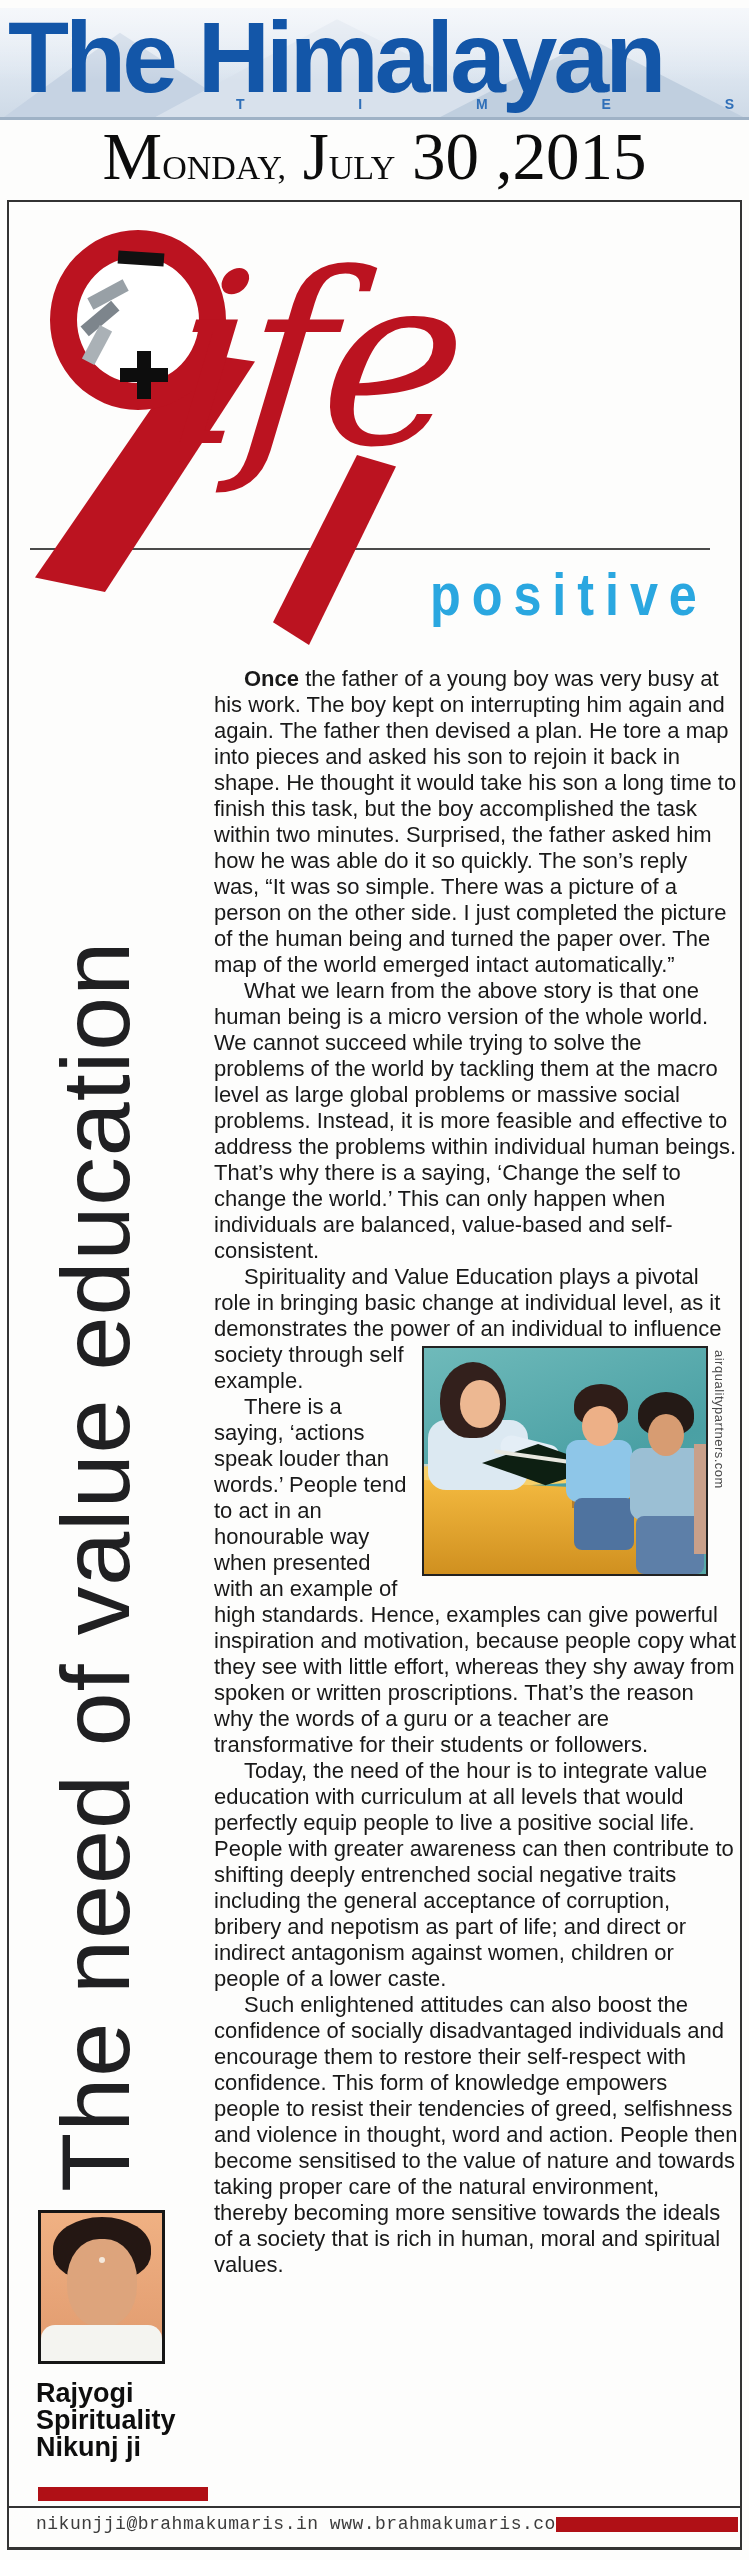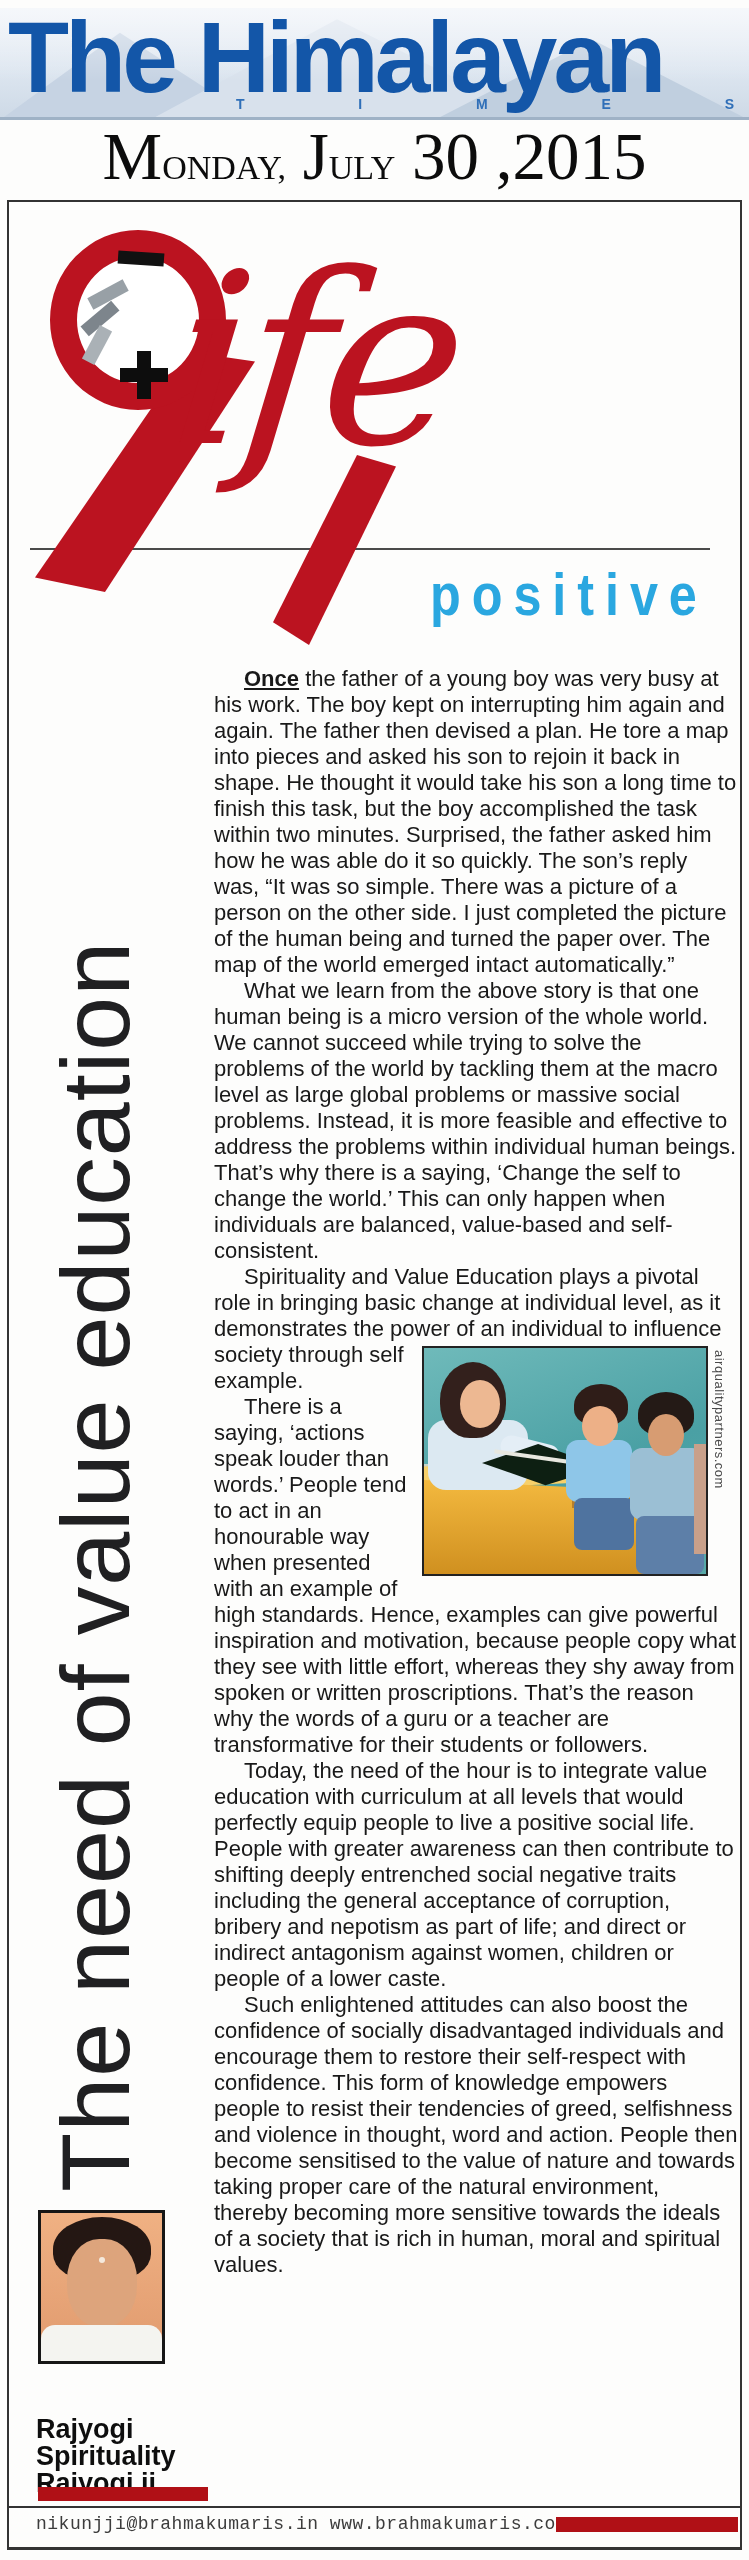--- a/index.html
+++ b/index.html
@@ -51,21 +51,21 @@
   .tagline{position:absolute;left:430px;top:560px;font-size:60px;font-weight:700;letter-spacing:13px;
            color:var(--brand-blue,#2aa7e0);transform:scaleX(.84);transform-origin:left top;white-space:nowrap;}
 
   
   .vtitle{position:absolute;left:38px;top:2192px;width:1495px;height:116px;transform:rotate(-90deg);
           transform-origin:0 0;font-size:97px;letter-spacing:1px;color:#202022;white-space:nowrap;line-height:116px;}
 
   
   .article{position:absolute;left:214px;top:666px;width:524px;font-size:22px;line-height:26px;color:#191919;}
   .para{margin:0;text-indent:30px;}
-  .para b{font-weight:700;text-decoration:underline;}
+  .para b{font-weight:700;}
 
   
   .photo-float{float:right;width:316px;height:236px;margin:2px 0 4px 10px;position:relative;display:block;text-indent:0;}
   .snap{position:absolute;left:0;top:2px;width:282px;height:226px;border:2px solid #222;display:block;overflow:hidden;
         background:linear-gradient(160deg,#6fbaba 0%,#4aa0a4 55%,#58aaa8 100%);}
   .snap span{position:absolute;display:block;}
   .ledge{left:0;top:116px;width:282px;height:6px;background:#c8d4c8;box-shadow:0 2px 0 rgba(0,0,0,.25);}
   .desk-top{left:0;top:112px;width:252px;height:24px;background:#f7d06a;transform:skewY(-3deg);}
   .desk-front{left:0;top:132px;width:240px;height:96px;background:linear-gradient(#f3b93f,#cf8f1f);
               clip-path:polygon(0 0,100% 12%,92% 100%,0 100%);}
@@ -89,21 +89,21 @@
   .credit{position:absolute;right:6px;top:6px;writing-mode:vertical-rl;font-size:13px;color:#4a4a4a;letter-spacing:.5px;}
 
   
   .a-photo{position:absolute;left:38px;top:2210px;width:127px;height:154px;box-sizing:border-box;border:3px solid #161616;
            background:linear-gradient(180deg,#f0b183,#e09a6e);overflow:hidden;}
   .a-photo span{position:absolute;display:block;}
   .a-hair{left:12px;top:4px;width:98px;height:64px;border-radius:50% 50% 42% 42%;background:#241713;}
   .a-face{left:26px;top:26px;width:70px;height:88px;border-radius:46%;background:#dda47c;}
   .a-tilak{left:58px;top:44px;width:6px;height:6px;border-radius:50%;background:#f5e9dd;}
   .a-shirt{left:0px;top:112px;width:121px;height:40px;background:#f4f4f0;border-radius:14px 14px 0 0;}
-  .a-name{position:absolute;left:36px;top:2380px;font-size:27px;font-weight:700;line-height:27px;color:#0e0e0e;margin-top:36px;}
+  .a-name{position:absolute;left:36px;top:2380px;font-size:27px;font-weight:700;line-height:27px;color:#0e0e0e;}
   .a-name span{display:block;}
   .author-bar{position:absolute;left:38px;top:2487px;width:170px;height:14px;background:#b01016;}
 
   
   .footer-rule{position:absolute;left:7px;top:2506px;width:735px;height:2px;background:#333;}
   .footer-contact{position:absolute;left:36px;top:2514px;font-family:"Liberation Mono","DejaVu Sans Mono",monospace;
                   font-size:18px;color:#3c3c3c;letter-spacing:.5px;}
   .footer-bar{position:absolute;left:556px;top:2517px;width:182px;height:15px;background:#b01016;}
 </style>
 </head>
@@ -180,21 +180,21 @@
 
   <div class="a-photo">
     <span class="a-hair"></span>
     <span class="a-face"></span>
     <span class="a-tilak"></span>
     <span class="a-shirt"></span>
   </div>
   <div class="a-name">
     <span>Rajyogi</span>
     <span>Spirituality</span>
-    <span>Rajyogi ji</span>
+    <span>Nikunj ji</span>
   </div>
   <div class="author-bar"></div>
 
   <div class="footer-rule"></div>
   <div class="footer-contact">nikunjji@brahmakumaris.in www.brahmakumaris.com</div>
   <div class="footer-bar"></div>
 
 </div>
 
 </body></html>

